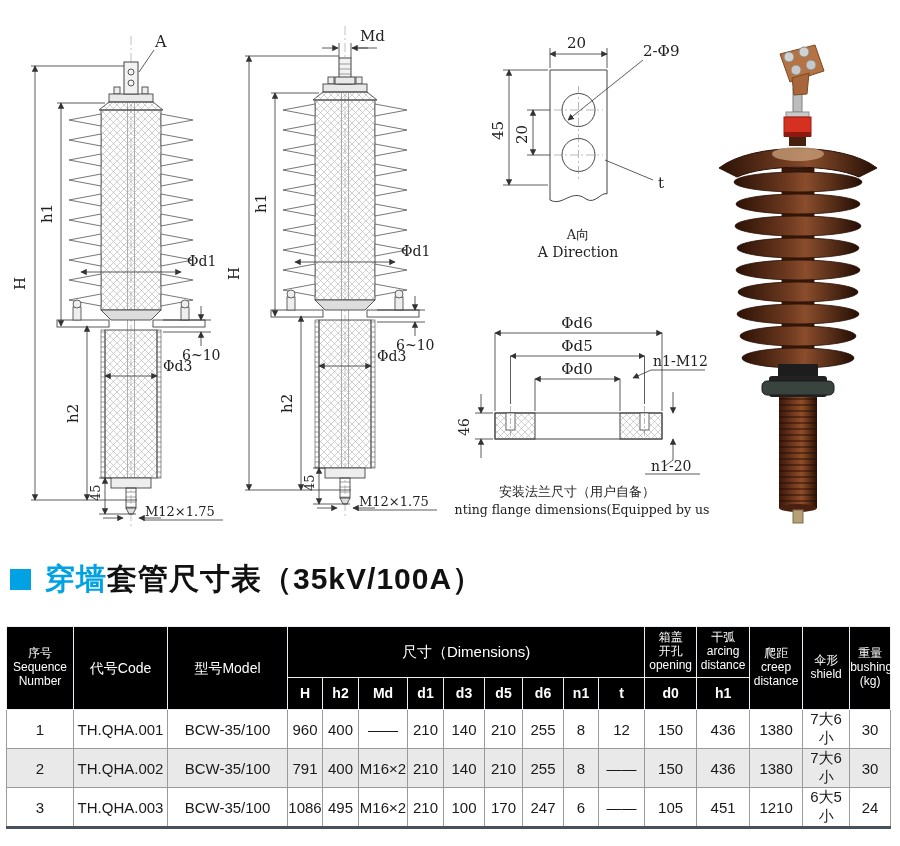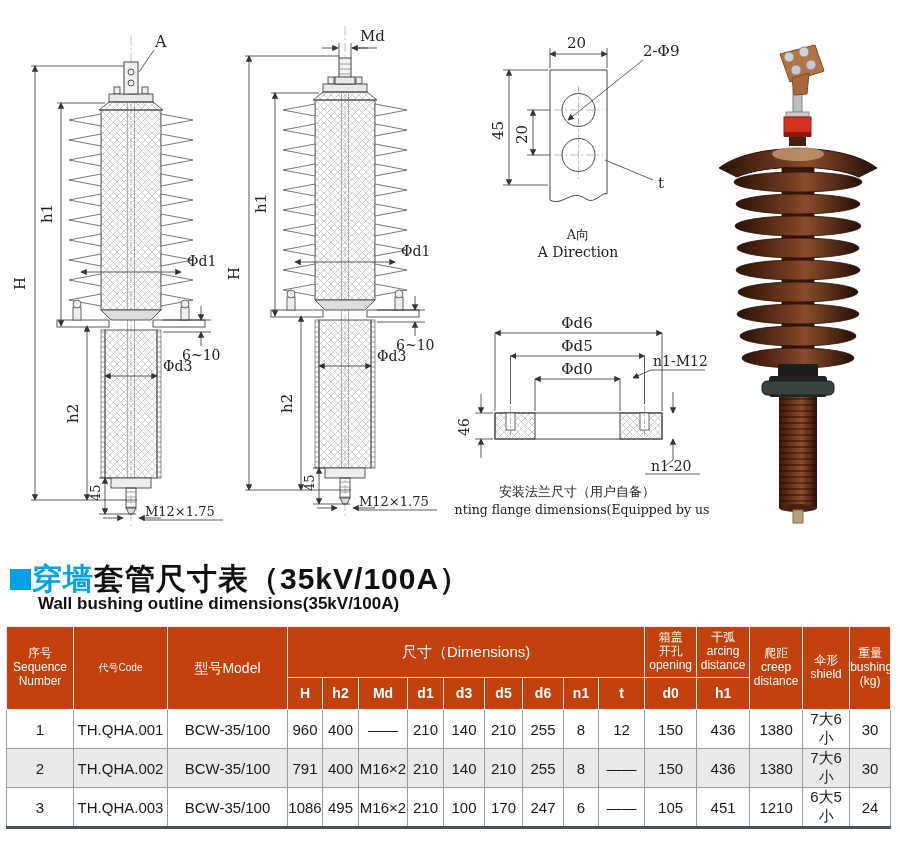--- a/index.html
+++ b/index.html
@@ -3,27 +3,27 @@
 <meta charset="utf-8">
 <style>
   html,body{margin:0;padding:0;background:#fff;}
   #page{position:relative;width:900px;height:846px;background:#fff;overflow:hidden;
         font-family:"Liberation Sans",sans-serif;}
   .abs{position:absolute;}
   svg text{font-family:"DejaVu Serif","Liberation Serif",serif;fill:#222;}
   
   #title-row{left:10px;top:562px;display:flex;align-items:flex-start;}
   #title-sq{width:21px;height:21px;margin-top:7px;}
-  #title-zh{font-size:30px;font-weight:bold;letter-spacing:1px;margin-left:1px;line-height:34px;color:#111;}
+  #title-zh{font-size:30px;font-weight:bold;letter-spacing:1px;margin-left:14px;line-height:34px;color:#111;}
   #title-zh .hl{}
   #title-en{left:38px;top:594px;font-size:17px;font-weight:bold;color:#111;}
   
   #spec-table{left:6px;top:626px;width:885px;border-collapse:collapse;table-layout:fixed;
               font-size:15px;color:#1a1a1a;text-align:center;}
-  #spec-table th{background:#c2410c;color:#fff;font-weight:normal;border:1px solid #e8f0f6;
+  #spec-table th{background:#000000;color:#fff;font-weight:normal;border:1px solid #e8f0f6;
                  padding:0;white-space:pre-line;line-height:1.15;}
   #spec-table td{border:1px solid #9a9a9a;padding:0;height:31px;}
   #spec-table .zh-en{font-size:12px;}
   #spec-table .dims-h{font-size:15px;margin-top:20px;}
   #spec-table .sub{font-size:14px;font-weight:bold;height:31px;}
   #spec-table tr.alt td{background:#e9e9e9;}
   #spec-table{border:1px solid #9a9a9a;border-bottom:3px solid #46525c;}
   #note{left:8px;top:806px;font-size:14px;color:#222;}
 </style>
 </head>
@@ -279,21 +279,20 @@
     <ellipse cx="88" cy="480" rx="19" ry="4" fill="#4a2010"></ellipse>
     <rect x="83" y="482" width="10" height="13" fill="#b5a078" stroke="#7e6c4c"></rect>
   </svg>
 
   <div class="abs" id="title-row">
     <div id="title-sq" style="background:#00a2e4"></div>
     <div id="title-zh">
       <span class="hl" style="color:#00a2e4">穿墙</span><span>套管尺寸表（35kV/100A）</span>
     </div>
   </div>
-  <div class="abs" id="title-en">Wall bushing outline dimensions(35kV/100A)</div>
 
   <table class="abs" id="spec-table">
     <colgroup>
       <col style="width:67px">
         <col style="width:94px">
         <col style="width:120px">
       <col style="width:35px">
         <col style="width:36px">
         <col style="width:49px">
         <col style="width:36px">
@@ -306,21 +305,21 @@
         <col style="width:53px">
         <col style="width:53px">
       <col style="width:47px">
         <col style="width:41px">
     </colgroup>
     <thead>
       <tr style="height:51px">
         <th rowspan="2" class="zh-en">序号
 Sequence
 Number</th>
-        <th rowspan="2" style="font-size:10px">代号Code</th>
+        <th rowspan="2" style="font-size:14px">代号Code</th>
         <th rowspan="2" style="font-size:14px">型号Model</th>
         <th colspan="9" class="dims-h">尺寸（Dimensions)</th>
         <th class="zh-en">箱盖
 开孔
 opening</th>
         <th class="zh-en">干弧
 arcing
 distance</th>
         <th rowspan="2" class="zh-en">爬距
 creep

